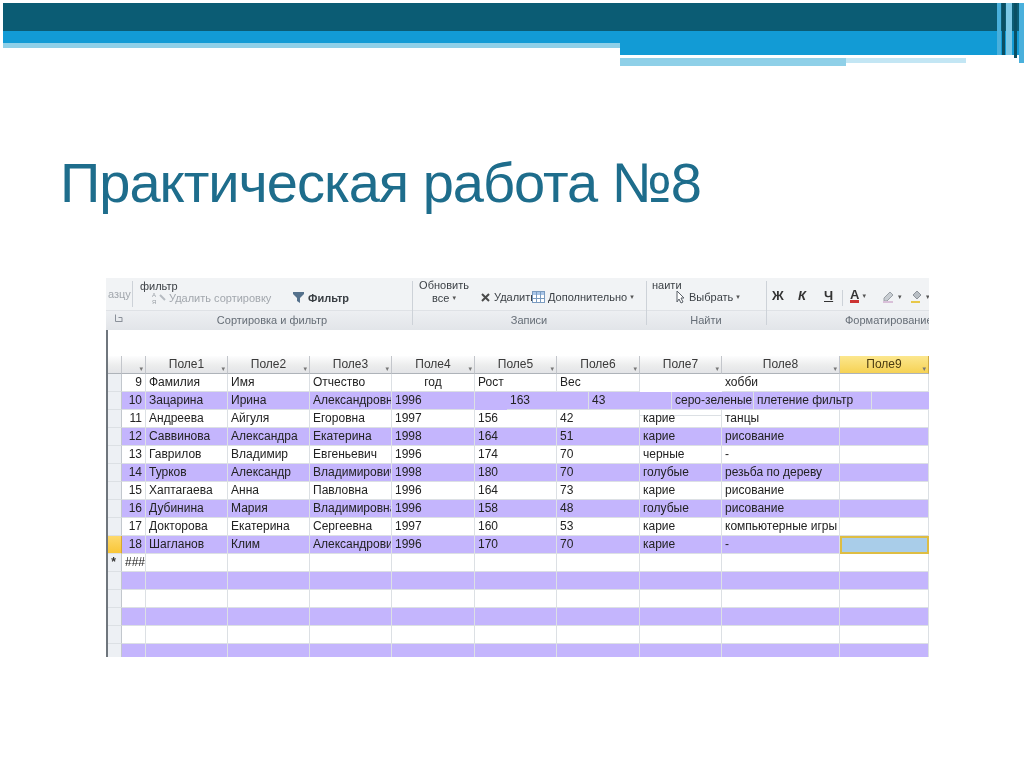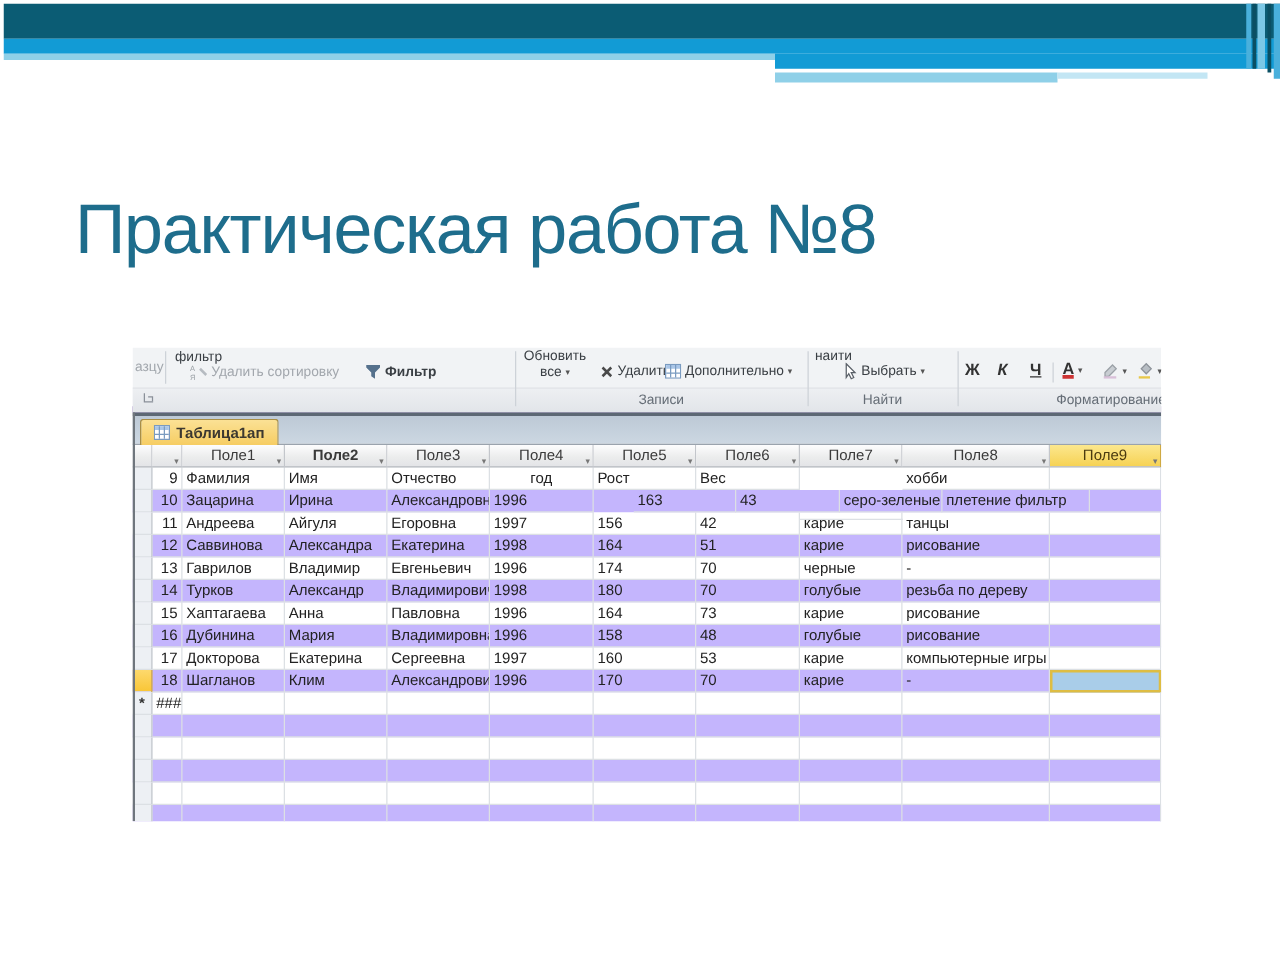--- a/index.html
+++ b/index.html
@@ -101,20 +101,21 @@
           <path d="M1 1h11v2l-4 4v5l-3-2V7L1 3z" fill="#55718c"></path>
         </svg>
         <span style="font-weight:bold">Фильтр</span>
       </div>
 
       <div class="grouprow"></div>
       <svg class="abs" style="left:8px;top:35px" width="10" height="10">
         <path d="M1.5 1.5v7h7" fill="none" stroke="#8a9099"></path>
         <path d="M4.5 4.5h3.5v3.5" fill="none" stroke="#8a9099"></path>
       </svg>
+      <span class="glabel" style="left:26px;width:280px">Сортировка и фильтр</span>
 
       <div class="sep" style="left:306px"></div>
 
       <div class="rbtn" style="left:308px;top:1px;width:60px;justify-content:center">
         <span>Обновить</span>
       </div>
       <div class="rbtn" style="left:308px;top:14px;width:60px;justify-content:center">
         <span>все</span>
         <span class="arr">▾</span>
       </div>
@@ -175,41 +176,29 @@
       <div class="rbtn" style="left:804px;top:12px">
         <svg width="13" height="13">
           <path d="M3 5l4-4 4 4-4 4z" fill="#b8bec4" stroke="#8d939a"></path>
           <rect x="1" y="11" width="9" height="2" fill="#e8c84a"></rect>
         </svg>
         <span class="arr">▾</span>
       </div>
       <span class="glabel" style="left:739px">Форматирование</span>
     </div>
 
-    <div class="tabbar">
-      <div class="tab">
-        <svg width="13" height="12">
-          <rect x="0.5" y="0.5" width="12" height="11" fill="#fff" stroke="#7a9bc0"></rect>
-          <rect x="1" y="1" width="11" height="3" fill="#aac6e8"></rect>
-          <line x1="4.5" y1="1" x2="4.5" y2="11" stroke="#7a9bc0"></line>
-          <line x1="8.5" y1="1" x2="8.5" y2="11" stroke="#7a9bc0"></line>
-          <line x1="1" y1="7.5" x2="12" y2="7.5" stroke="#7a9bc0"></line>
-        </svg>
-        <span>Таблица1ап</span>
-      </div>
-    </div>
 
     <div class="grid" id="grid">
         <div class="row">
           <div class="cell hcell selcol" style="width: 16px;"></div>
           <div class="cell hcell" style="width: 24px;">
             <span class="harr">▾</span>
           </div>
           <div class="cell hcell" style="width: 82px;">Поле1<span class="harr">▾</span></div>
-          <div class="cell hcell" style="width: 82px; font-weight: bold;">Поле2<span class="harr">▾</span></div>
+          <div class="cell hcell" style="width: 82px;">Поле2<span class="harr">▾</span></div>
           <div class="cell hcell" style="width: 82px;">Поле3<span class="harr">▾</span></div>
           <div class="cell hcell" style="width: 83px;">Поле4<span class="harr">▾</span></div>
           <div class="cell hcell" style="width: 82px;">Поле5<span class="harr">▾</span></div>
           <div class="cell hcell" style="width: 83px;">Поле6<span class="harr">▾</span></div>
           <div class="cell hcell" style="width: 82px;">Поле7<span class="harr">▾</span></div>
           <div class="cell hcell" style="width: 118px;">Поле8<span class="harr">▾</span></div>
           <div class="cell hcell hsel" style="width: 89px;">Поле9<span class="harr">▾</span></div>
         </div>
         <div class="row">
           <div class="cell selcol" style="width: 16px;"></div>

